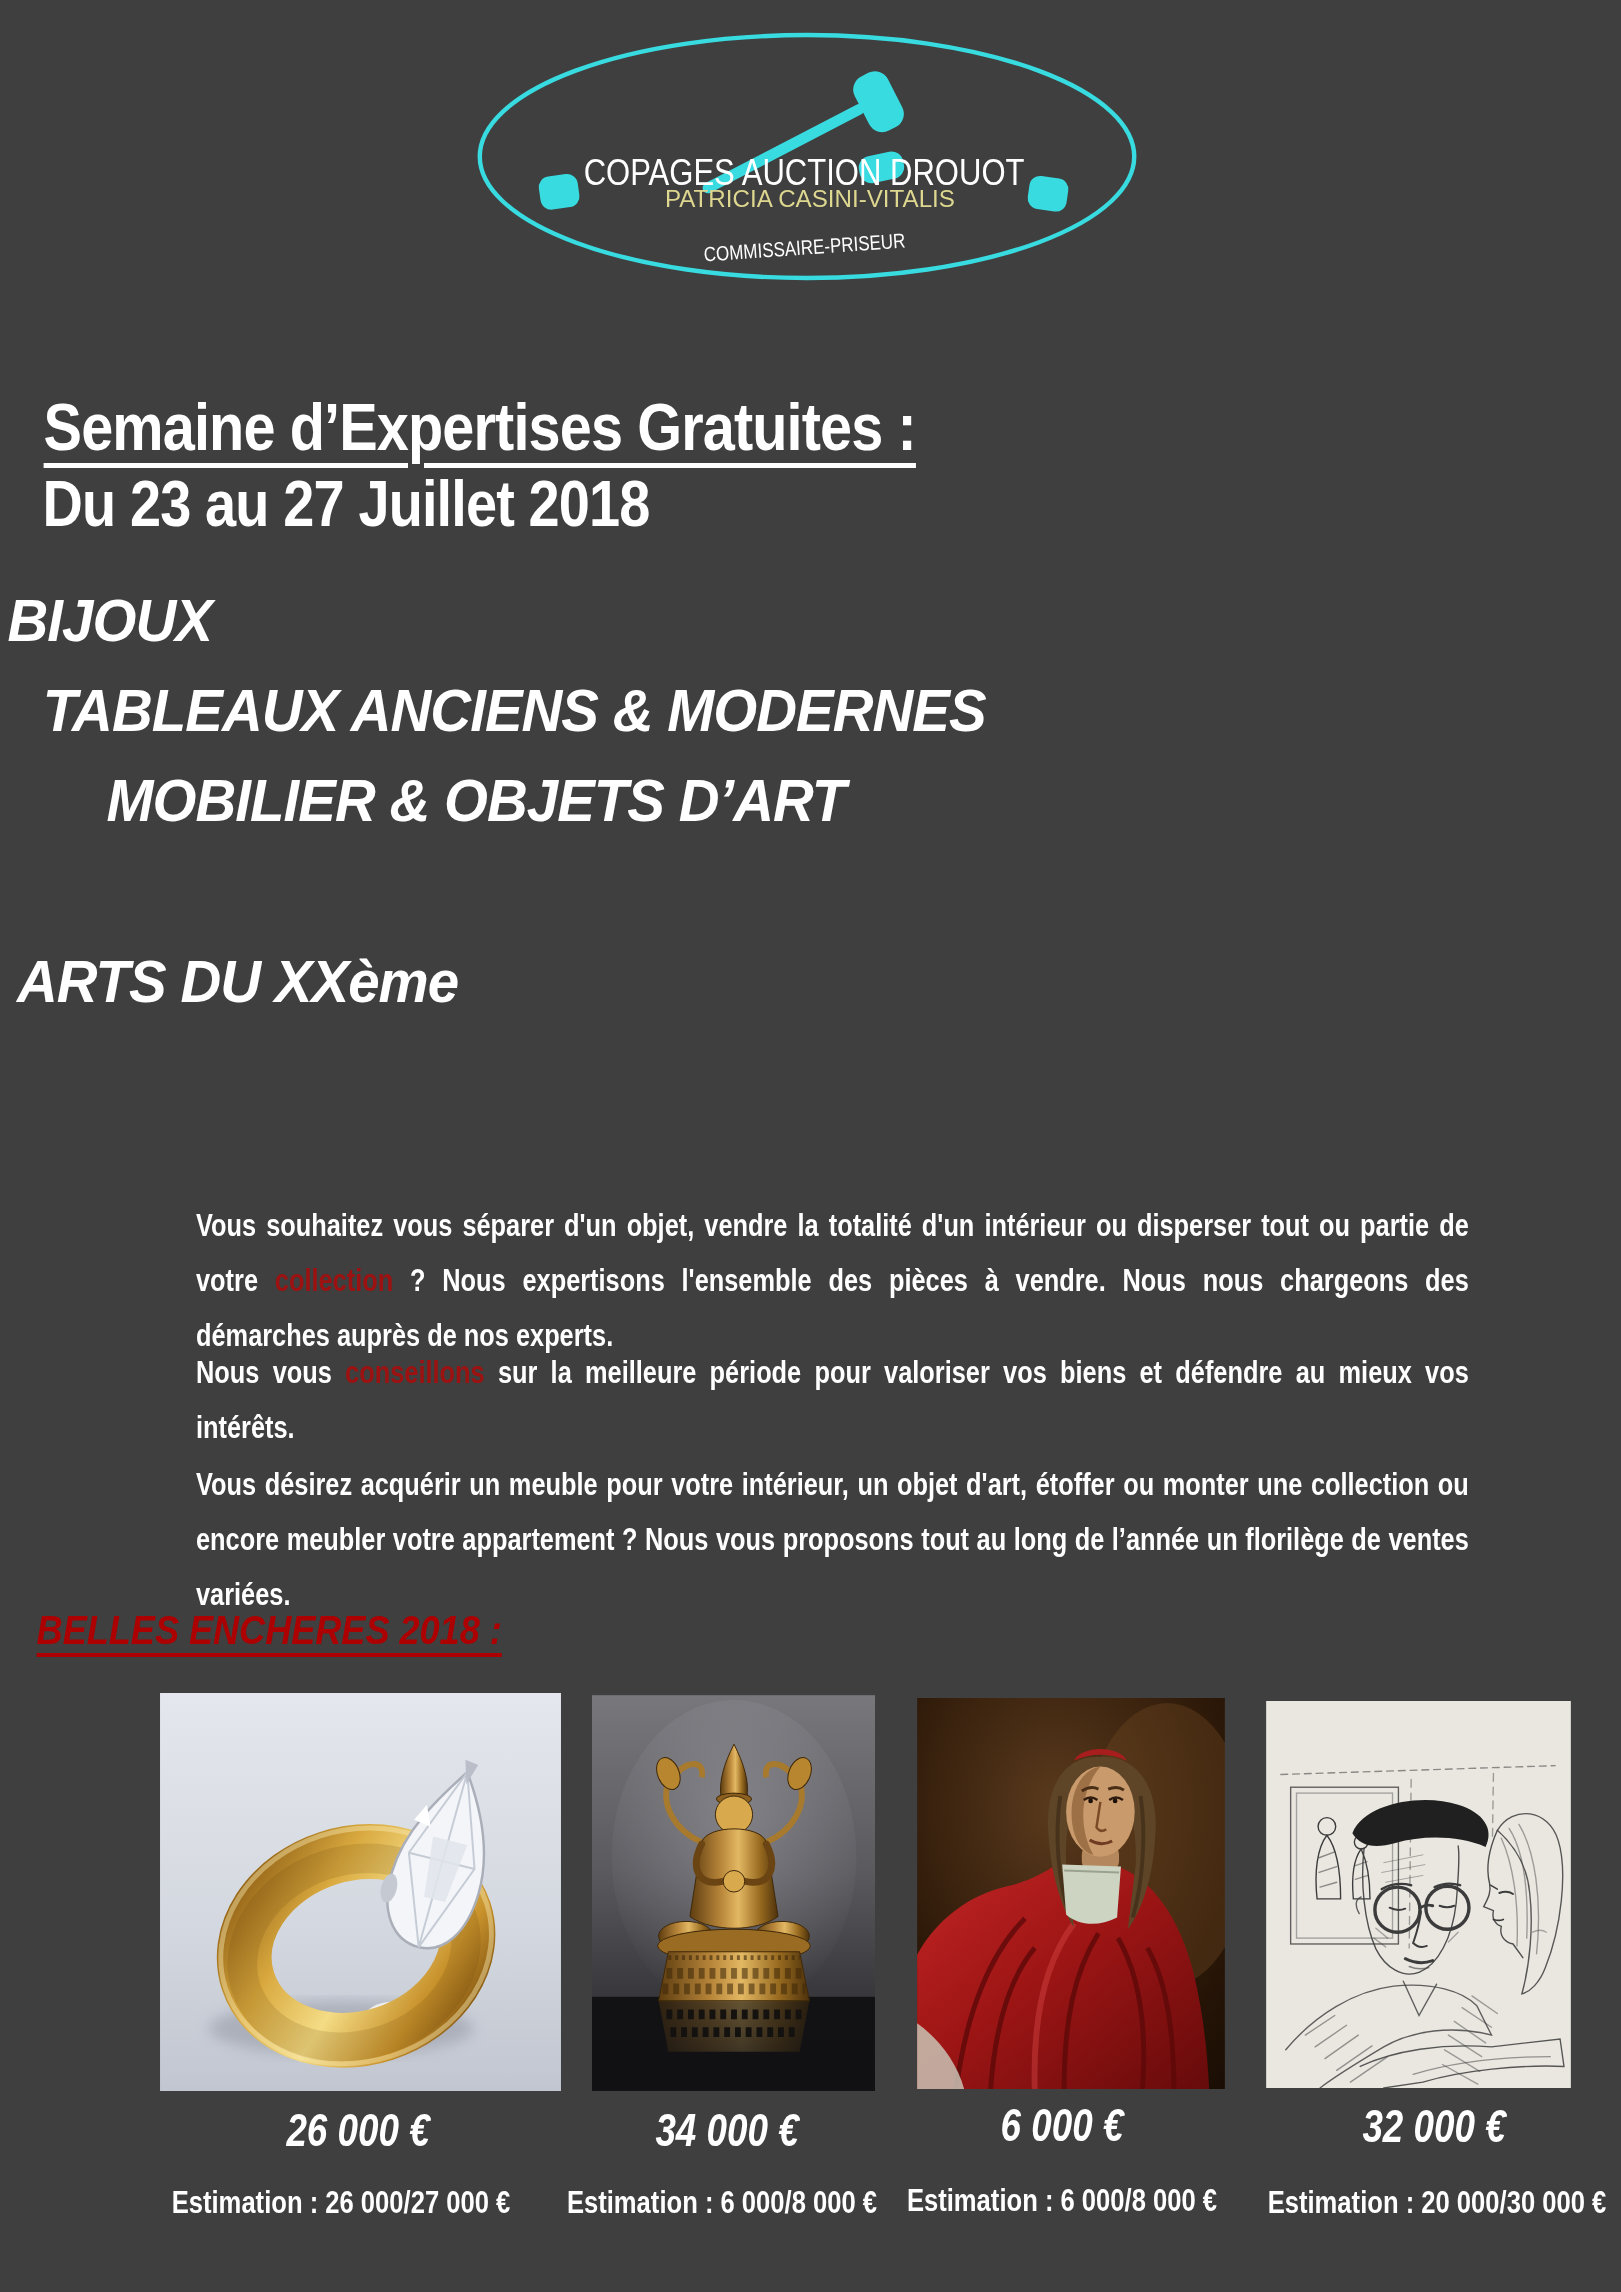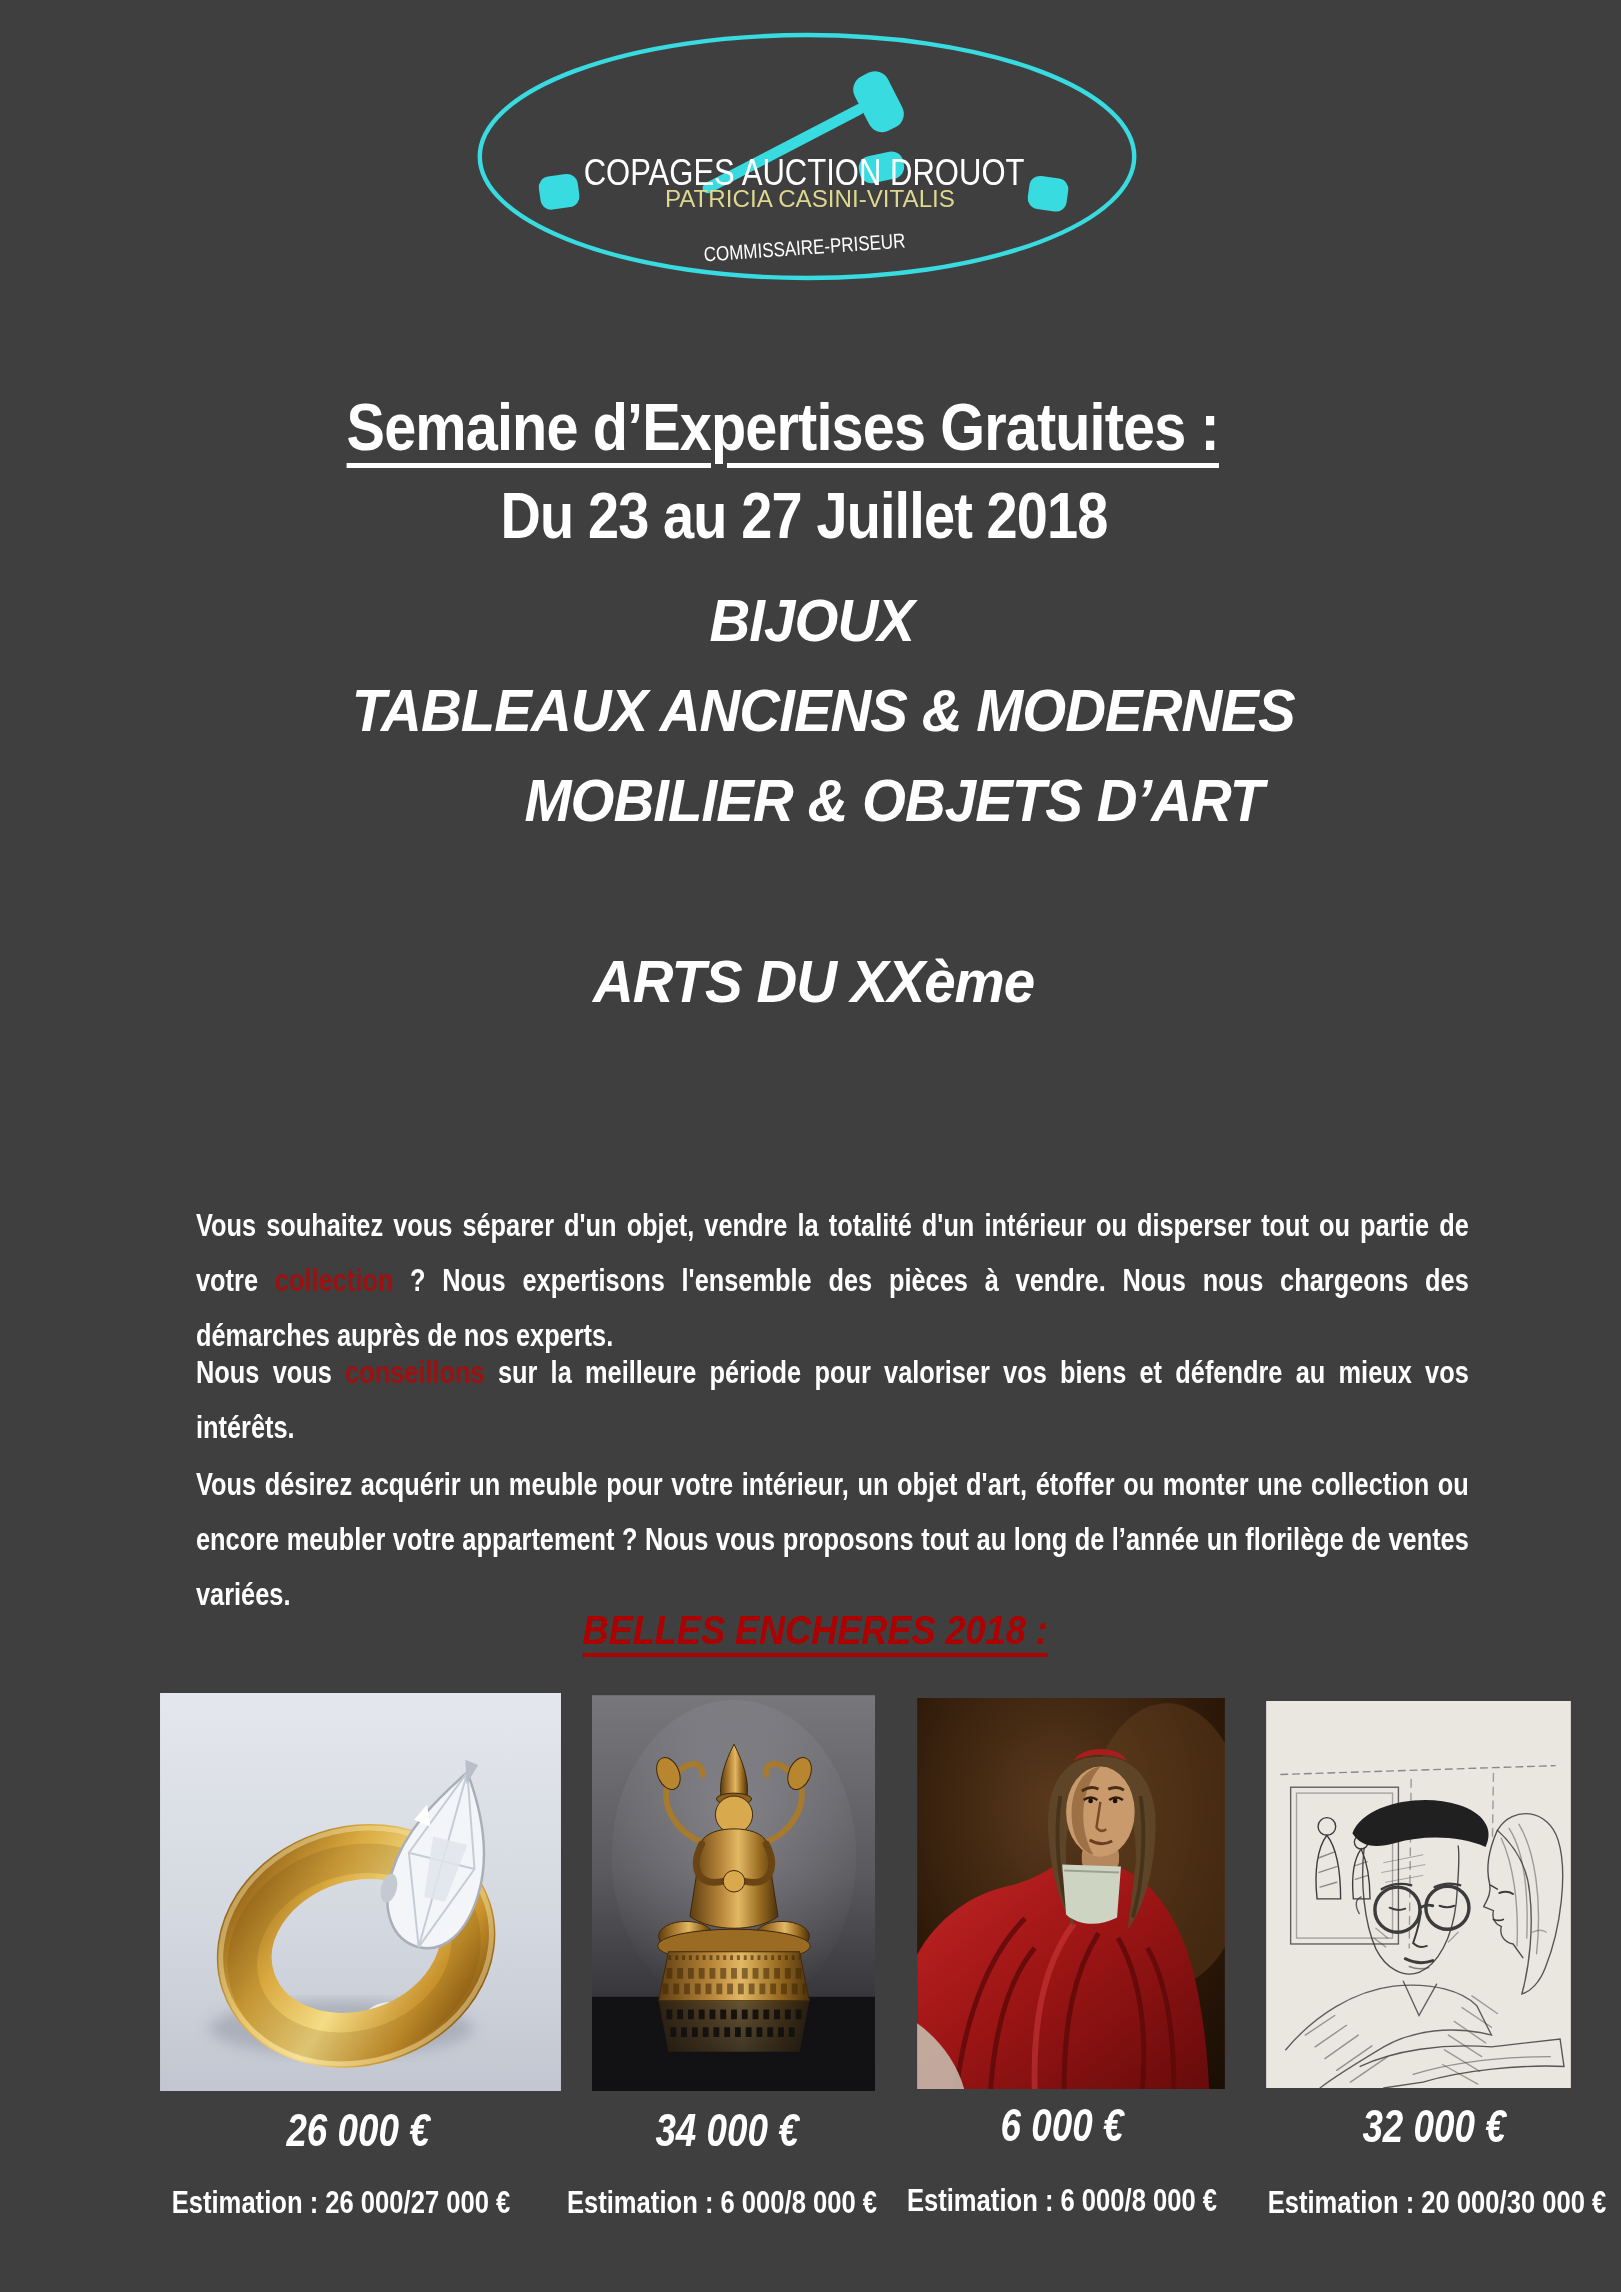--- a/index.html
+++ b/index.html
@@ -1,21 +1,21 @@
 <!DOCTYPE html>
 <html><head>
 <meta charset="utf-8">
 <style>
   html,body { margin:0; padding:0; background:#3f3f3f; }
   .page {
     position:relative; width:1621px; height:2254px; overflow:hidden;
     background:#3f3f3f; color:#ffffff;
     font-family:"Liberation Sans", sans-serif;
   }
-  .row { position:absolute; left:0; width:1621px; text-align:center; }
+  .row { position:absolute; left:0; width:1621px; }
   .cx { display:inline-block; white-space:nowrap;
         transform: translateX(var(--tx,0px)) scaleX(var(--sx,.86)); }
   .title { font-size:67px; font-weight:bold; letter-spacing:-1px;
            text-decoration:underline; text-decoration-thickness:4.9px; text-underline-offset:12.7px; }
   .date  { font-size:65px; font-weight:bold; letter-spacing:-1px; }
   .cat   { font-size:60px; font-weight:bold; font-style:italic; --sx:.94; letter-spacing:-1px; }
   .para  { position:absolute; left:196px; width:1556px;
            transform:scaleX(.818); transform-origin:0 0;
            font-size:31px; font-weight:bold; line-height:55px; text-align:justify; }
   .hl    { color:#9e1111; }
@@ -44,21 +44,21 @@
       <rect x="-20" y="-17" width="40" height="34" rx="11" transform="translate(591,172) rotate(8)"></rect>
     </g>
     <text x="342" y="163" text-anchor="middle" textLength="450" lengthAdjust="spacingAndGlyphs" font-family="Liberation Sans, sans-serif" font-size="37" fill="#ffffff">COPAGES AUCTION DROUOT</text>
     <text x="348" y="186" text-anchor="middle" textLength="296" lengthAdjust="spacingAndGlyphs" font-family="Liberation Sans, sans-serif" font-size="24" fill="#ded78f">PATRICIA CASINI-VITALIS</text>
     <text x="343" y="234" text-anchor="middle" textLength="206" lengthAdjust="spacingAndGlyphs" transform="rotate(-4 343 234)" font-family="Liberation Sans, sans-serif" font-size="21" fill="#ffffff">COMMISSAIRE-PRISEUR</text>
   </svg>
 
   <div class="row" style="top:388px">
     <span class="cx title" style="--tx:-27.4px">Semaine d’Expertises Gratuites :</span>
   </div>
-  <div class="row" style="top:478px">
+  <div class="row" style="top:466px">
     <span class="cx date" style="--tx:-6.9px">Du 23 au 27 Juillet 2018</span>
   </div>
 
   <div class="row" style="top:586px"><span class="cx cat" style="--tx:1px">BIJOUX</span></div>
   <div class="row" style="top:676px"><span class="cx cat" style="--tx:12.7px">TABLEAUX ANCIENS &amp; MODERNES</span></div>
   <div class="row" style="top:766px"><span class="cx cat" style="--tx:83px">MOBILIER &amp; OBJETS D’ART</span></div>
   <div class="row" style="top:947px"><span class="cx cat" style="--tx:2.9px">ARTS DU XXème</span></div>
 
   <p class="para" style="top:1198px;margin:0">
     <span>Vous souhaitez vous séparer d'un objet, vendre la totalité d'un intérieur ou disperser tout ou partie de votre </span><span class="hl">collection</span><span> ? Nous expertisons l'ensemble des pièces à vendre. Nous nous chargeons des démarches auprès de nos experts.</span>

